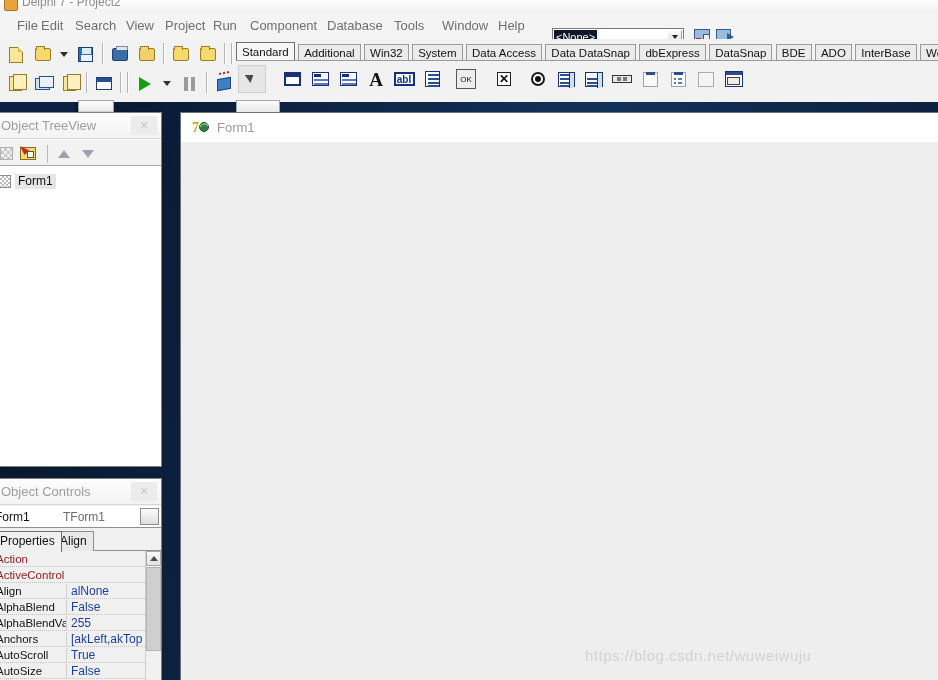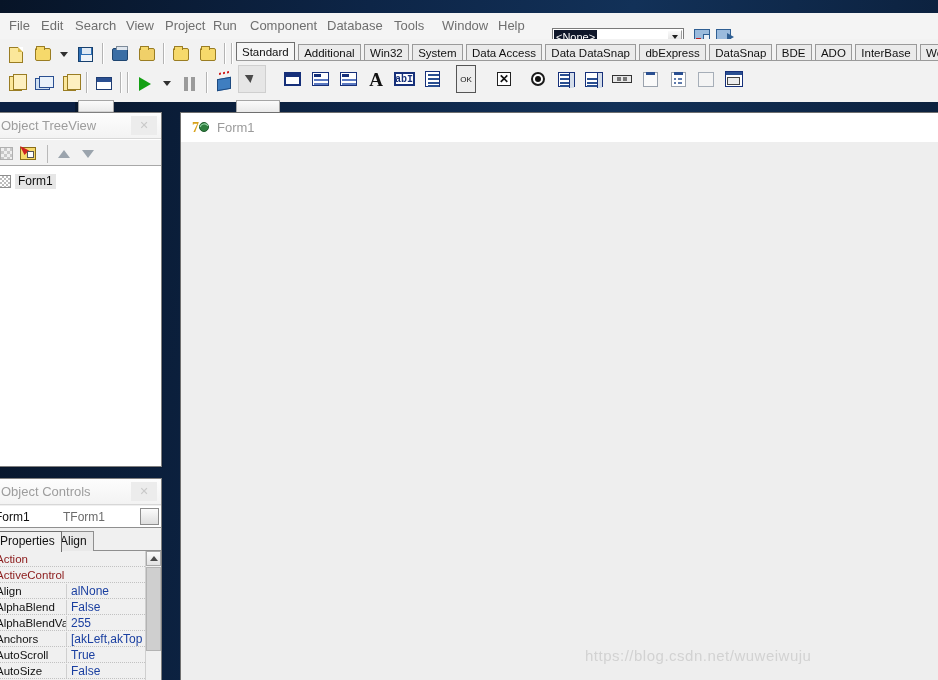--- a/index.html
+++ b/index.html
@@ -145,25 +145,25 @@
     border-top:5px solid transparent;border-bottom:5px solid transparent;
     transform:rotate(-35deg);
   }
   .ic-frame { width:17px;height:14px;border:2px solid #16307a;background:#fff;position:relative;}
   .ic-frame::before{content:"";position:absolute;left:0;top:0;right:0;height:3px;background:#16307a;}
   .ic-menu { width:17px;height:14px;border:1px solid #16307a;background:#fff;position:relative;}
   .ic-menu::before{content:"";position:absolute;left:1px;top:1px;width:7px;height:3px;background:#16307a;}
   .ic-menu::after{content:"";position:absolute;left:1px;top:6px;width:14px;height:2px;background:#5a78c0;box-shadow:0 4px 0 #5a78c0;}
   .ic-A { font-family:"Liberation Serif", serif; font-size:19px; font-weight:bold; color:#121212; line-height:1; }
   .ic-edit { width:21px;height:14px;border:2px solid #16307a;background:#fff;display:flex;align-items:center;justify-content:center;
-             font-size:10px;font-weight:bold;color:#16307a;font-family:Liberation Mono, monospace;}
+             font-size:10px;font-weight:bold;color:#16307a;font-family:Liberation Sans, sans-serif;}
   .ic-memo { width:15px;height:16px;border:1px solid #16307a;background:#fff;position:relative;}
   .ic-memo::before{content:"";position:absolute;left:2px;top:2px;width:11px;height:2px;background:#2a4f91;
      box-shadow:0 4px 0 #2a4f91, 0 8px 0 #2a4f91, 0 11px 0 #2a4f91;}
-  .ic-ok { width:20px;height:28px;border:1px solid #555;background:#ededed;display:flex;align-items:center;justify-content:center;
+  .ic-ok { width:20px;height:20px;border:1px solid #555;background:#ededed;display:flex;align-items:center;justify-content:center;
      font-size:8px;color:#111;font-family:"Liberation Sans",sans-serif;}
   .ic-chk { width:14px;height:14px;border:1px solid #222;background:#fff;display:flex;align-items:center;justify-content:center;
      font-size:12px;font-weight:bold;color:#111;line-height:1;}
   .ic-radio { width:14px;height:14px;border:2px solid #1b1b1b;border-radius:50%;background:#fff;display:flex;align-items:center;justify-content:center;}
   .ic-radio::before{content:"";width:6px;height:6px;border-radius:50%;background:#111;}
   .ic-list { width:17px;height:15px;border:1px solid #16307a;background:#fff;position:relative;}
   .ic-list::before{content:"";position:absolute;left:1px;top:1px;width:10px;height:2px;background:#2a4f91;
      box-shadow:0 4px 0 #2a4f91,0 8px 0 #2a4f91,0 11px 0 #2a4f91;}
   .ic-list::after{content:"";position:absolute;right:0;top:0;width:4px;height:15px;background:#d4ddea;border-left:1px solid #16307a;}
   .ic-combo { width:18px;height:15px;border:1px solid #16307a;background:#fff;position:relative;}
@@ -324,23 +324,27 @@
   .stub2 { position:absolute; left:78px; top:100px; width:36px; height:14px;
            background:linear-gradient(#fbfbfb,#e8e8e8); border:1px solid #a5a5a5; }
   .stub3 { position:absolute; left:236px; top:100px; width:44px; height:14px;
            background:linear-gradient(#fbfbfb,#e8e8e8); border:1px solid #a5a5a5; }
 </style>
 </head>
 <body>
 
 <div id="root">
 
+  <div class="titlebar">
+    <div class="tb-ico"></div>
+    <div class="tb-txt">Delphi 7 - Project2</div>
+  </div>
 
   <div class="menubar">
-    <div class="menu-item" style="left:4px">File</div>
+    <div class="menu-item" style="left:12px">File</div>
     <div class="menu-item" style="left:36px">Edit</div>
     <div class="menu-item" style="left:70px">Search</div>
     <div class="menu-item" style="left:121px">View</div>
     <div class="menu-item" style="left:160px">Project</div>
     <div class="menu-item" style="left:208px">Run</div>
     <div class="menu-item" style="left:245px">Component</div>
     <div class="menu-item" style="left:322px">Database</div>
     <div class="menu-item" style="left:389px">Tools</div>
     <div class="menu-item" style="left:437px">Window</div>
     <div class="menu-item" style="left:493px">Help</div>

